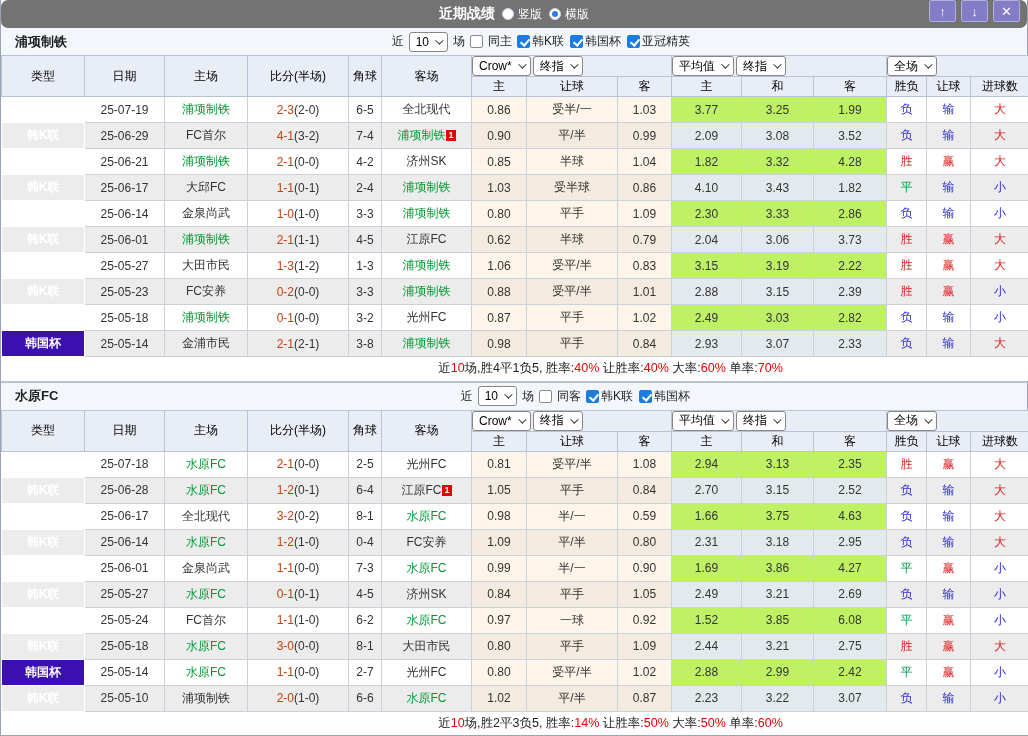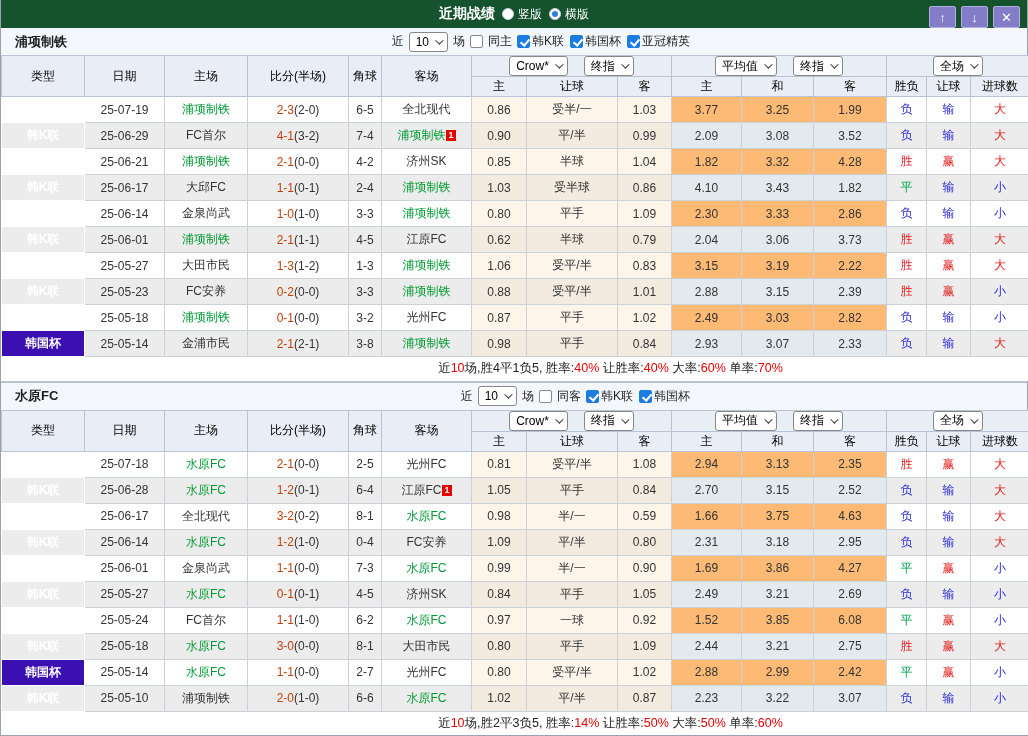--- a/index.html
+++ b/index.html
@@ -1,21 +1,21 @@
 <!DOCTYPE html>
 <html><head>
 <meta charset="utf-8">
 <style>
   * { box-sizing: border-box; margin: 0; padding: 0; }
   html,body { width: 1028px; height: 736px; overflow: hidden; }
   body { font-family: "Liberation Sans","DejaVu Sans",sans-serif; background: #fff; }
   .window { width: 1028px; height: 736px; border: 1px solid #9aa3b2; border-top: none; background: #fff; }
 
   
-  .titlebar { height: 28px; background: #14532d; position: relative; display: flex; align-items: flex-end; }
+  .titlebar { height: 28px; background: #737373; position: relative; display: flex; align-items: flex-start; border-radius: 7px; }
   .title-center { position: absolute; left: 0; right: 0; top: 0; bottom: 0; display: flex; align-items: center; justify-content: center; gap: 7px; color: #fff; }
   .title-text { font-size: 14px; font-weight: bold; }
   .radio-wrap { display: flex; align-items: center; gap: 4px; font-size: 12px; }
   .radio { width: 12px; height: 12px; border-radius: 50%; background: #fff; border: 1px solid #cfcfe8; display: inline-block; position: relative; }
   .radio.sel::after { content: ''; position: absolute; left: 2px; top: 2px; width: 6px; height: 6px; border-radius: 50%; background: #2d7de0; }
   .tb-buttons { margin-left: auto; display: flex; gap: 5px; padding-right: 7px; z-index: 2; }
   .tb-btn { width: 27px; height: 22px; background: #837dc8; border: 1px solid #b2ace0; border-radius: 2px; color: #fff; font-size: 13px; font-weight: bold; display: flex; align-items: center; justify-content: center; cursor: pointer; }
 
   
   .section-bar { height: 27px; background: #f3f6fb; display: flex; align-items: center; position: relative; }
@@ -30,27 +30,27 @@
   .chev { width: 6px; height: 6px; border-right: 1.5px solid #333; border-bottom: 1.5px solid #333; transform: rotate(45deg) translateY(-2px); }
 
   
   .cb { width: 13px; height: 13px; border: 1px solid #8a8a8a; border-radius: 2px; background: #fff; display: inline-block; position: relative; cursor: pointer; flex: none; }
   .cb.checked { background: #1b7de0; border-color: #1b7de0; }
   .cb.checked::after { content: ''; position: absolute; left: 4px; top: 1px; width: 4px; height: 7px; border-right: 2px solid #fff; border-bottom: 2px solid #fff; transform: rotate(40deg); }
 
   
   table { width: 1028px; border-collapse: collapse; table-layout: fixed; font-size: 12px; }
   thead th { background: #e9eef6; border: 1px solid #b9c3d6; font-weight: normal; color: #000; height: 20px; padding: 0; overflow: hidden; }
-  .dd-wrap { display: flex; align-items: center; justify-content: center; gap: 16px; }
+  .dd-wrap { display: flex; align-items: center; gap: 2px; }
   tbody td { border: 1px solid #ccd1d8; height: 26px; text-align: center; color: #333; overflow: hidden; white-space: nowrap; }
   tr.odd td { background: #fff; }
   tr.even td { background: #ececec; }
   tr.odd td.cream { background: #fdf5ea; }
   tr.even td.cream { background: #f3ebdf; }
-  tr.odd td.avg { background: #fdba74; }
+  tr.odd td.avg { background: #bef264; }
   tr.even td.avg { background: #e3eaee; }
   td.type { background: #0b5bbf; color: #fff; font-weight: bold; border-color: #fff; }
   td.type.cup { background: #3c0fb0; }
   .focus { color: #009933; }
   .score { color: #c2410c; }
   .half { color: #333; }
   td.red { color: #e02020; }
   td.blue { color: #2b2bd5; }
   td.green { color: #00a050; }
   .card { display: inline-block; background: #e60000; color: #fff; font-size: 9px; line-height: 11px; padding: 0 2px; margin-left: 1px; vertical-align: top; margin-top: 3px; font-weight: bold; }

